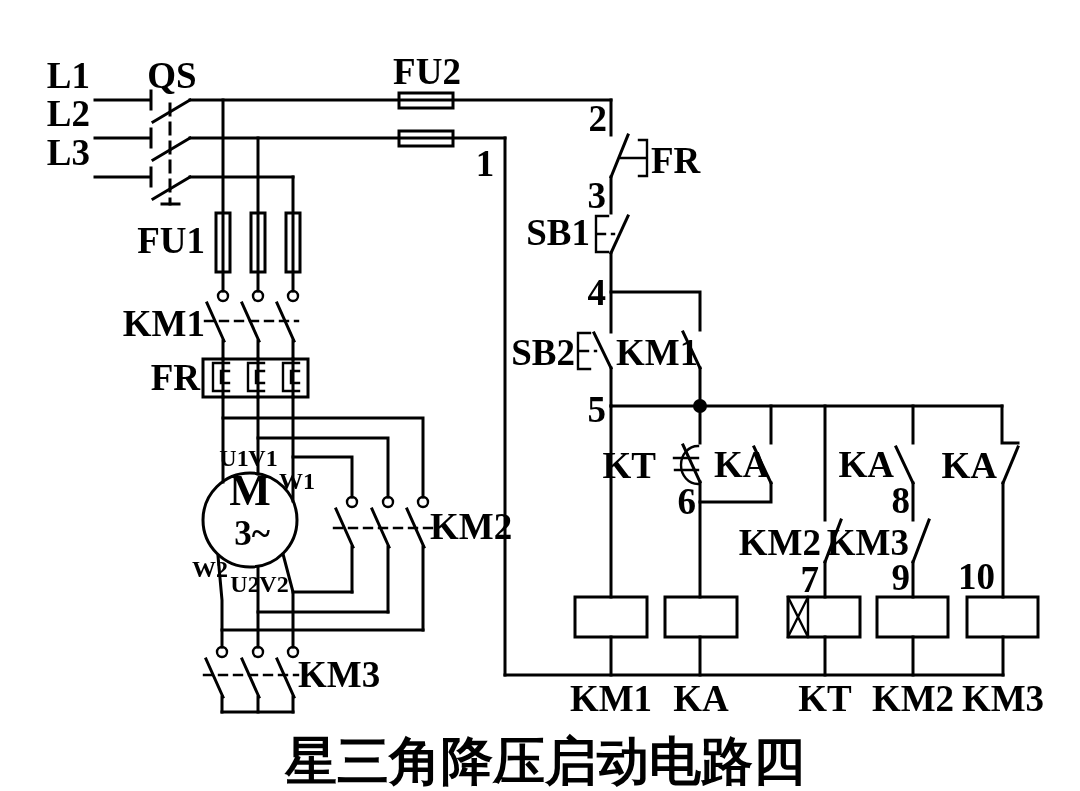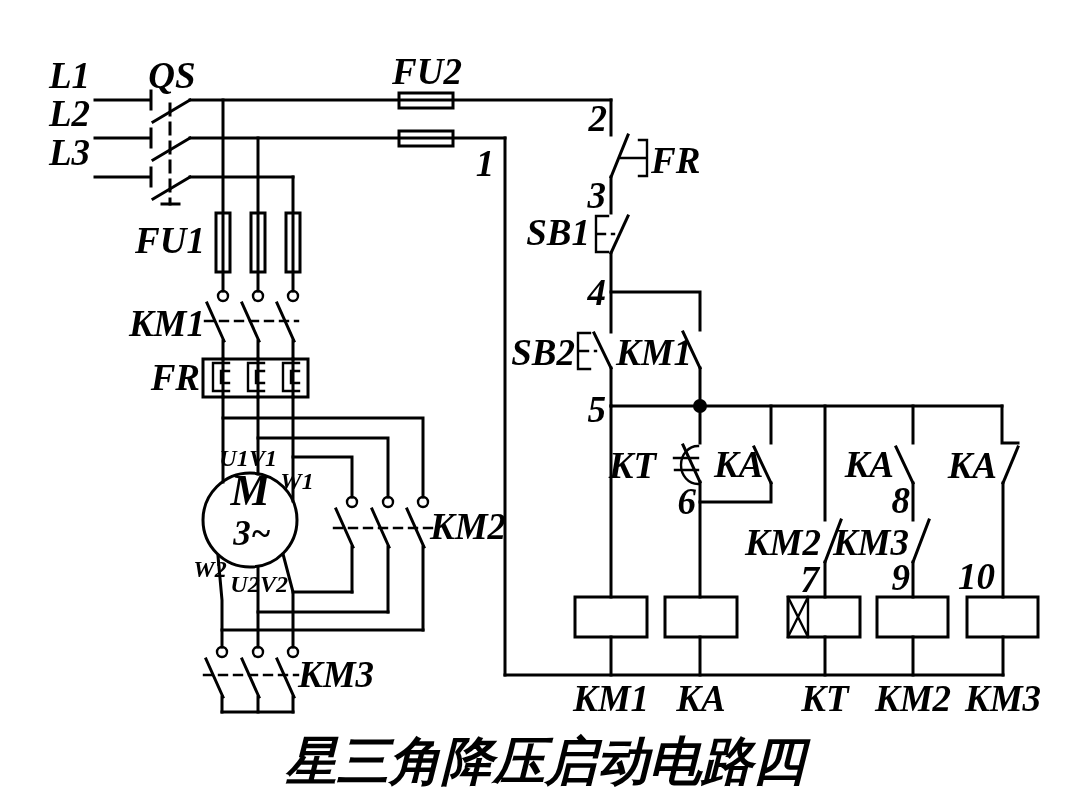--- a/index.html
+++ b/index.html
@@ -1,16 +1,16 @@
 <!DOCTYPE html>
 <html><head>
 <meta charset="utf-8">
 <style>
   html,body{margin:0;padding:0;background:#ffffff;}
-  .stage{position:relative;width:1080px;height:791px;background:#ffffff;overflow:hidden;font-style:italic;}
+  .stage{position:relative;width:1080px;height:791px;background:#ffffff;overflow:hidden;}
   svg{display:block;}
   .w{stroke:#000000;stroke-width:3;fill:none;stroke-linecap:square;stroke-linejoin:miter;}
   .thin{stroke-width:2.4;}
   .dash{stroke-dasharray:11 8;}
   .dash2{stroke-dasharray:8 7;}
   .box{stroke:#000000;stroke-width:3;fill:none;}
   .node{fill:#000000;stroke:none;}
   text{fill:#000000;font-family:"Liberation Serif","DejaVu Serif",serif;font-weight:bold;}
   .lbl{font-size:37px;}
   .num{font-size:37px;}

